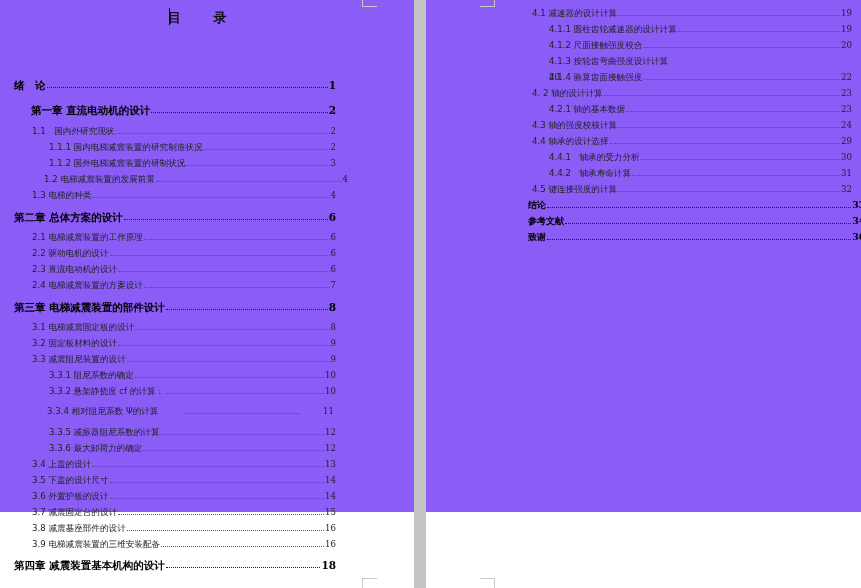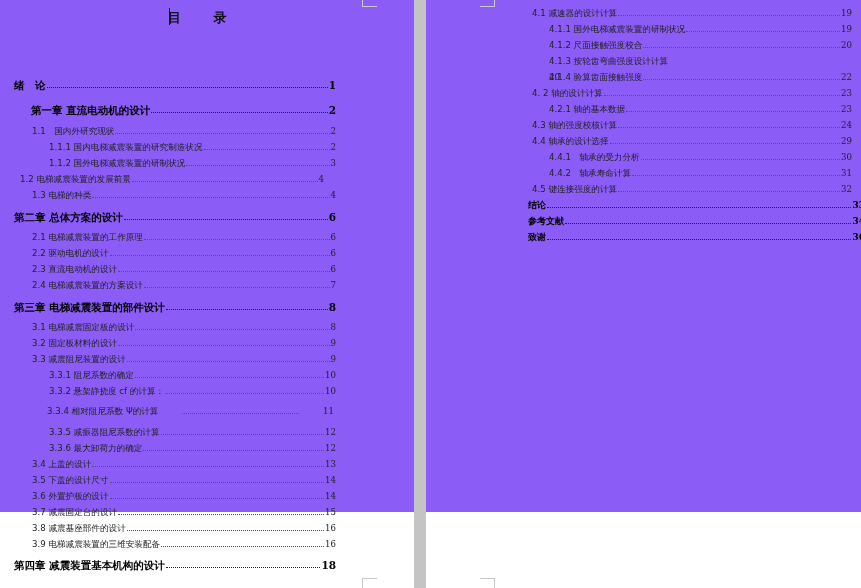--- a/index.html
+++ b/index.html
@@ -82,21 +82,21 @@
       <div class="entry" style="left: 49px; top: 141px; width: 287px;">
         <span class="label">1.1.1 国内电梯减震装置的研究制造状况</span>
         <span class="dots"></span>
         <span class="pg">2</span>
       </div>
       <div class="entry" style="left: 49px; top: 157px; width: 287px;">
         <span class="label">1.1.2 国外电梯减震装置的研制状况</span>
         <span class="dots"></span>
         <span class="pg">3</span>
       </div>
-      <div class="entry" style="left: 20px; top: 173px; width: 304px;">
+      <div class="entry" style="left: 44px; top: 173px; width: 304px;">
         <span class="label">1.2 电梯减震装置的发展前景</span>
         <span class="dots"></span>
         <span class="pg">4</span>
       </div>
       <div class="entry" style="left: 32px; top: 189px; width: 304px;">
         <span class="label">1.3 电梯的种类</span>
         <span class="dots"></span>
         <span class="pg">4</span>
       </div>
       <div class="entry chapter" style="left: 14px; top: 211px; width: 322px;">
@@ -212,21 +212,21 @@
 <div class="page" id="page-right">
   <div class="crop tl" style="left:54px; top:0;"></div>
   <div class="crop bl" style="left:54px; top:578px; height:10px;"></div>
   <div class="toc" id="toc-right">
       <div class="entry" style="left: 106px; top: 7px; width: 320px;">
         <span class="label">4.1 减速器的设计计算</span>
         <span class="dots"></span>
         <span class="pg">19</span>
       </div>
       <div class="entry" style="left: 123px; top: 23px; width: 303px;">
-        <span class="label">4.1.1 国外电梯减震装置的研制状况</span>
+        <span class="label">4.1.1 圆柱齿轮减速器的设计计算</span>
         <span class="dots"></span>
         <span class="pg">19</span>
       </div>
       <div class="entry" style="left: 123px; top: 39px; width: 303px;">
         <span class="label">4.1.2 尺面接触强度校合</span>
         <span class="dots"></span>
         <span class="pg">20</span>
       </div>
       <div class="entry" style="left: 123px; top: 55px; width: 303px; flex-direction: column;">
         <span class="label">4.1.3 按轮齿弯曲强度设计计算</span>

